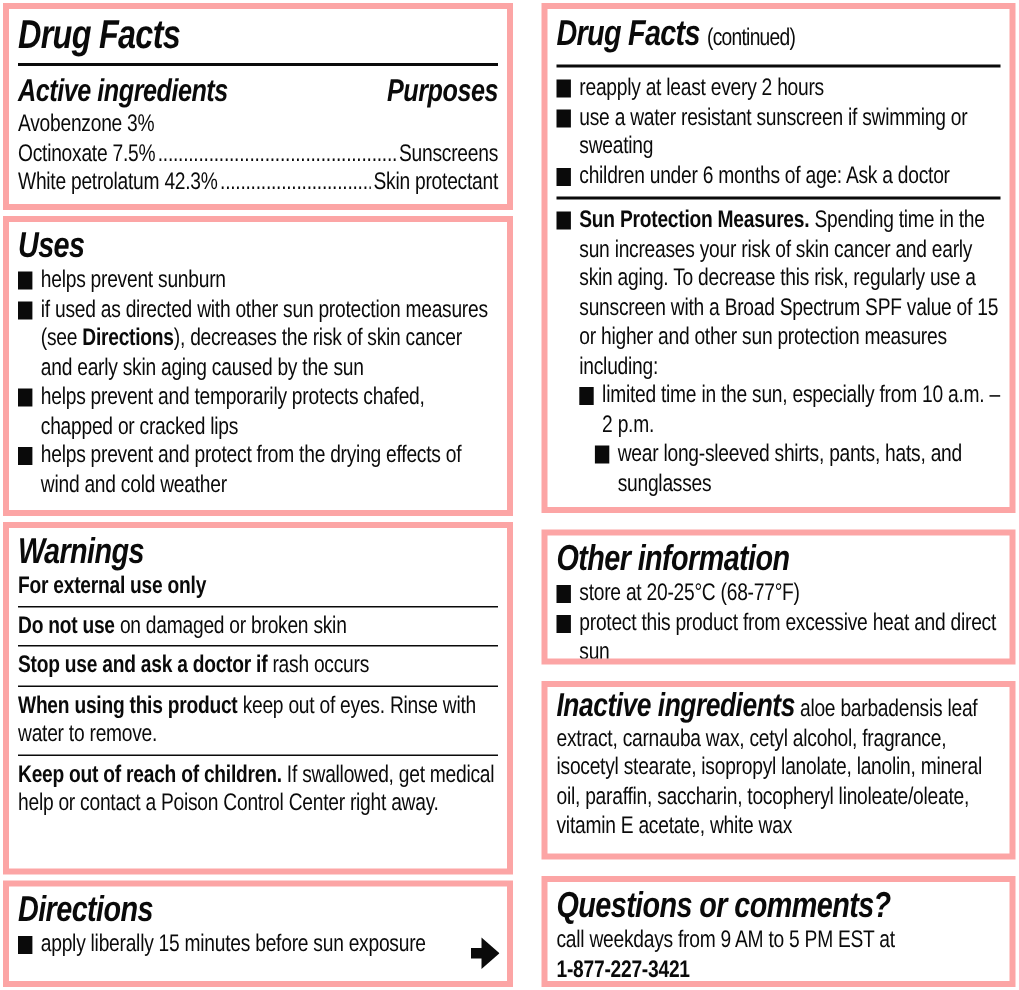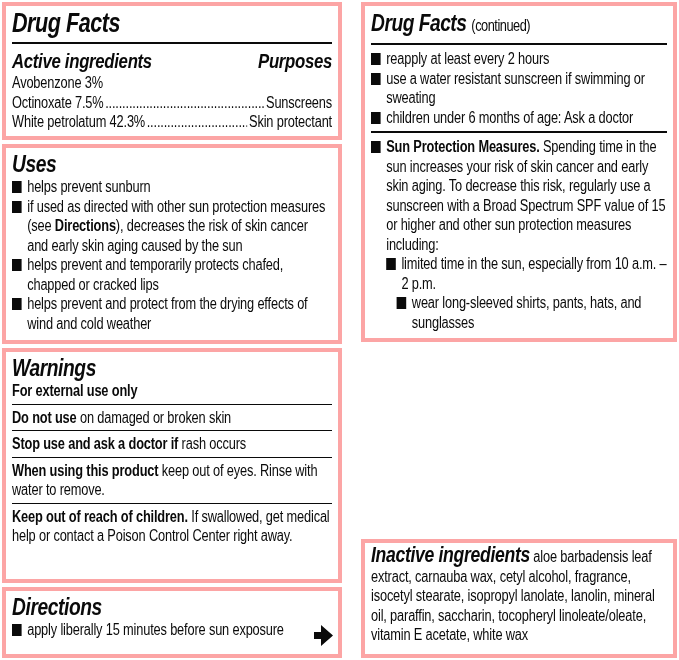--- a/index.html
+++ b/index.html
@@ -197,23 +197,43 @@
             </div>
             <div class="b-row nested nested-2">
               <span class="sq"></span>
               <div class="b-text">wear long-sleeved shirts, pants, hats, and sunglasses</div>
             </div>
           </div>
         </div>
       </div>
     </div>
 
+    <div class="box" style="height:90px">
+      <div class="cond">
+        <div class="sec-title">Other information</div>
+        <div class="b-row">
+          <span class="sq"></span>
+          <div class="b-text">store at 20-25°C (68-77°F)</div>
+        </div>
+        <div class="b-row">
+          <span class="sq"></span>
+          <div class="b-text">protect this product from excessive heat and direct sun</div>
+        </div>
+      </div>
+    </div>
 
     <div class="box" style="height:119px">
       <div class="cond">
         <div>
           <span class="inline-title">Inactive ingredients</span><span> aloe barbadensis leaf extract, carnauba wax, cetyl alcohol, fragrance, isocetyl stearate, isopropyl lanolate, lanolin, mineral oil, paraffin, saccharin, tocopheryl linoleate/oleate, vitamin E acetate, white wax</span>
         </div>
       </div>
     </div>
 
+    <div class="box" style="height:74px">
+      <div class="cond">
+        <div class="sec-title">Questions or comments?</div>
+        <div>call weekdays from 9 AM to 5 PM EST at</div>
+        <div class="phone">1-877-227-3421</div>
+      </div>
+    </div>
   </div>
 </div>
 
 </body></html>

